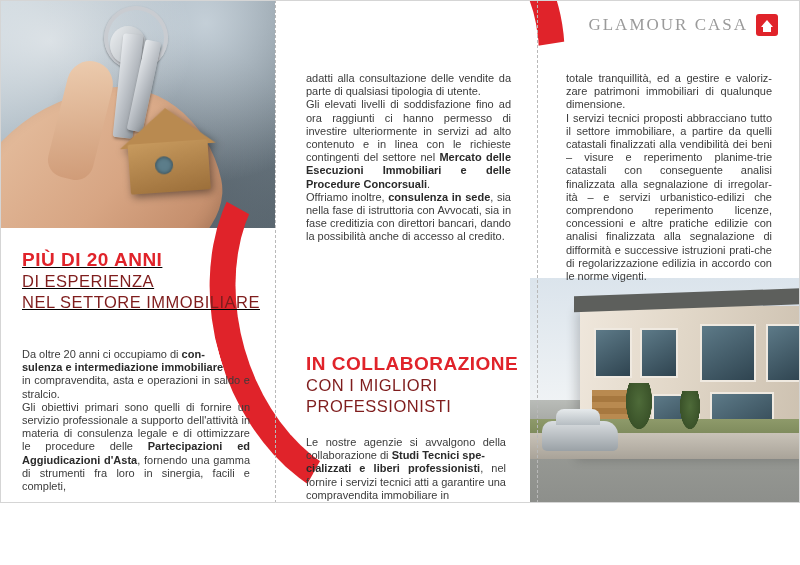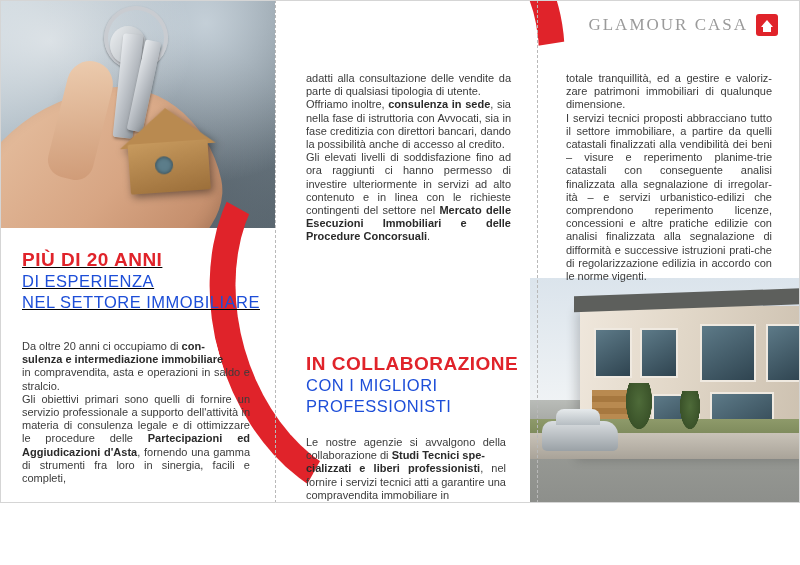--- a/index.html
+++ b/index.html
@@ -217,37 +217,37 @@
     color: #3b3b3b;
     font-size: 11px;
     line-height: 13.2px;
     text-align: justify;
   }
   .col p { margin: 0; }
   .col .b { font-weight: bold; color: #2a2a2a; }
 
   .col-mid-top { left: 306px; top: 72px; width: 205px; }
   .col-right-top { left: 566px; top: 72px; width: 206px; }
-  .col-left-body { left: 22px; top: 340px; width: 228px; }
+  .col-left-body { left: 22px; top: 348px; width: 228px; }
   .col-mid-bottom { left: 306px; top: 436px; width: 200px; }
 
   
   .head {
     position: absolute;
   }
   .head .l1 {
     font-size: 19px;
     font-weight: bold;
     color: #e0232a;
     letter-spacing: 0.5px;
     line-height: 23px;
   }
   .head .l2, .head .l3 {
     font-size: 16.5px;
-    color: #1d4ed8;
+    color: #7f1d1d;
     letter-spacing: 0.5px;
     line-height: 21px;
   }
   .head-left { left: 22px; top: 248px; text-decoration: underline; }
   .head-mid { left: 306px; top: 352px; }
 
   
   .brand {
     position: absolute;
     right: 22px; top: 14px;
@@ -358,22 +358,22 @@
     <div class="l3">NEL SETTORE IMMOBILIARE</div>
   </div>
 
   <div class="col col-left-body">
     <p>Da oltre 20 anni ci occupiamo di <span class="b">con-<br>sulenza e intermediazione immobiliare</span><br>in compravendita, asta e operazioni in saldo e stralcio.</p>
     <p>Gli obiettivi primari sono quelli di fornire un servizio professionale a supporto dell'attività in materia di consulenza legale e di ottimizzare le procedure delle <span class="b">Partecipazioni ed Aggiudicazioni d'Asta</span>, fornendo una gamma di strumenti fra loro in sinergia, facili e completi,</p>
   </div>
 
   <div class="col col-mid-top">
     <p>adatti alla consultazione delle vendite da parte di qualsiasi tipologia di utente.</p>
+    <p>Gli elevati livelli di soddisfazione fino ad ora raggiunti ci hanno permesso di investire ulteriormente in servizi ad alto contenuto e in linea con le richieste contingenti del settore nel <span class="b">Mercato delle Esecuzioni Immobiliari e delle Procedure Concorsuali</span>.</p>
     <p>Offriamo inoltre, <span class="b">consulenza in sede</span>, sia nella fase di istruttoria con Avvocati, sia in fase creditizia con direttori bancari, dando la possibilità anche di accesso al credito.</p>
-    <p>Gli elevati livelli di soddisfazione fino ad ora raggiunti ci hanno permesso di investire ulteriormente in servizi ad alto contenuto e in linea con le richieste contingenti del settore nel <span class="b">Mercato delle Esecuzioni Immobiliari e delle Procedure Concorsuali</span>.</p>
   </div>
 
   <div class="head head-mid">
     <div class="l1">IN COLLABORAZIONE</div>
     <div class="l2">CON I MIGLIORI</div>
     <div class="l3">PROFESSIONISTI</div>
   </div>
 
   <div class="col col-mid-bottom">
     <p>Le nostre agenzie si avvalgono della collaborazione di <span class="b">Studi Tecnici spe-<br>cializzati e liberi professionisti</span>, nel fornire i servizi tecnici atti a garantire una compravendita immobiliare in</p>

